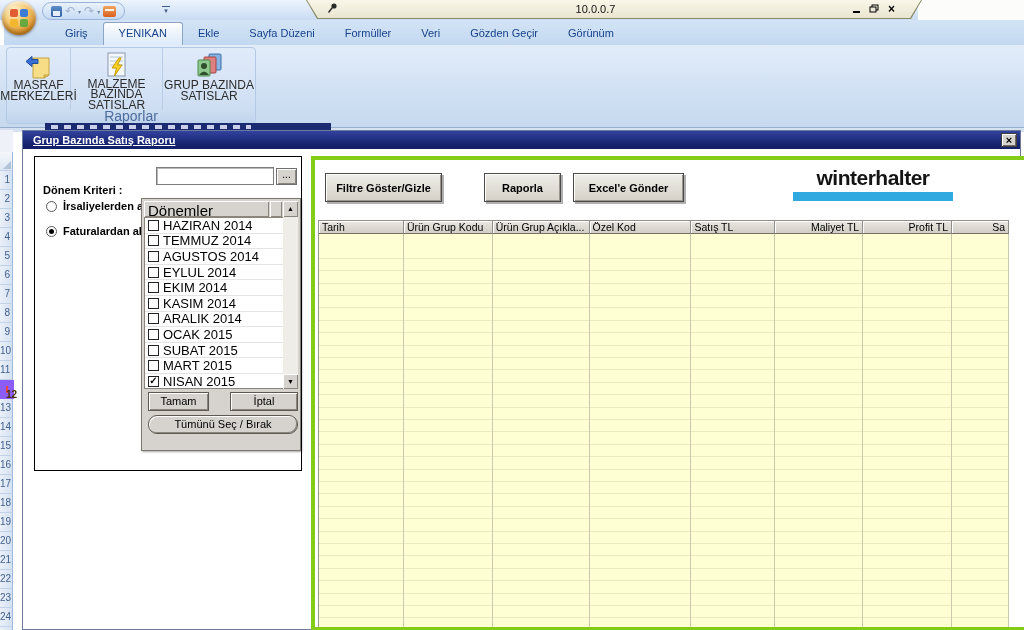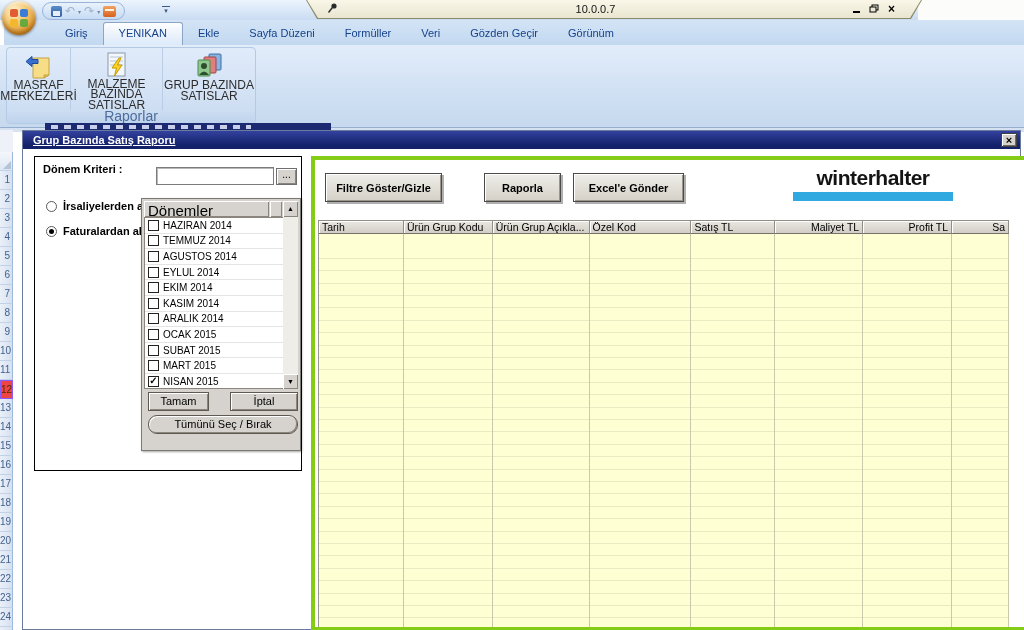--- a/index.html
+++ b/index.html
@@ -63,37 +63,37 @@
   .ribbon-under{position:absolute;left:0;top:128px;width:1024px;height:4px;background:#d6e2f1;}
 
   
   .pre-head{position:absolute;left:0;top:130px;width:13px;height:22px;background:#eef2f8;}
   .corner{position:absolute;left:0;top:152px;width:13px;height:19px;background:linear-gradient(#f4f7fb,#dde7f3);border-right:1px solid #9db8d8;border-bottom:1px solid #c2d2e6;box-sizing:border-box;}
   .corner .tri{position:absolute;right:1px;bottom:1px;width:0;height:0;border-left:8px solid transparent;border-bottom:8px solid #b4c4d8;}
   .rowheads{position:absolute;left:0;top:171px;width:13px;}
   .rn{width:13px;height:19px;box-sizing:border-box;background:linear-gradient(90deg,#eaf0f8,#d5e1f1);
       border-right:1px solid #9db8d8;border-bottom:1px solid #c2d2e6;
       font-size:10px;color:#44618c;text-align:right;padding-right:2px;line-height:18px;}
-  .rn.sel{background:#ef4444;border:1px solid #8b5cf6;color:#4a3000;font-weight:normal;}
+  .rn.sel{background:#ef4444;border:6px solid #8b5cf6;color:#4a3000;font-weight:bold;}
 
   
   .bg-win-strip{position:absolute;left:45px;top:123px;width:286px;height:8px;background:#1c2a72;z-index:45;overflow:hidden;}
   .bg-win-strip .dashes{position:absolute;left:6px;top:2px;width:200px;height:4px;
       background:repeating-linear-gradient(90deg,#e8ecff 0 7px,transparent 7px 13px);opacity:.85;}
 
   
   .dialog{position:absolute;left:22px;top:130px;width:999px;height:500px;background:#fff;border:1px solid #6b7b9c;box-sizing:border-box;z-index:50;}
   .dlg-title{position:absolute;left:0;top:0;right:0;height:18px;background:linear-gradient(#33429e,#13206a 80%);
       color:#fff;font-size:11px;font-weight:bold;line-height:18px;padding-left:10px;box-sizing:border-box;text-decoration:underline;}
   .dlg-close{position:absolute;right:3px;top:2px;width:16px;height:14px;background:#d6d3ce;
       box-shadow:inset 1px 1px 0 #fff, inset -1px -1px 0 #6e6a63;border:1px solid #404040;
       font-size:11px;font-weight:bold;color:#000;text-align:center;line-height:12px;box-sizing:border-box;}
 
   .gbox{position:absolute;left:11px;top:25px;width:268px;height:315px;border:1px solid #000;box-sizing:border-box;background:#fff;}
-  .crit-label{position:absolute;left:20px;top:32px;font-size:11px;font-weight:bold;color:#000;}
+  .crit-label{position:absolute;left:20px;top:53px;font-size:11px;font-weight:bold;color:#000;}
   .crit-input{position:absolute;left:133px;top:36px;width:118px;height:18px;background:#fff;border:1px solid #7c7c7c;
       box-shadow:inset 1px 1px 0 #b8b8b8;box-sizing:border-box;font-size:11px;padding:1px 3px;}
   .browse-btn{position:absolute;left:253px;top:37px;width:21px;height:17px;background:#d6d3ce;border:1px solid #6f6f6f;
       box-shadow:inset 1px 1px 0 #fff, inset -1px -1px 0 #8a867e;font-size:10px;text-align:center;line-height:12px;box-sizing:border-box;}
   .radio-row{position:absolute;left:23px;display:flex;align-items:center;gap:6px;}
   .radio{width:11px;height:11px;border-radius:50%;border:1px solid #5a5a5a;background:#fff;box-sizing:border-box;position:relative;}
   .radio.on::after{content:"";position:absolute;left:2px;top:2px;width:5px;height:5px;border-radius:50%;background:#000;}
   .radio-lbl{font-size:11px;font-weight:bold;color:#000;white-space:nowrap;}
 
   
@@ -102,21 +102,21 @@
   .ov-header{position:absolute;left:2px;top:2px;right:2px;height:16px;display:flex;}
   .ov-header-cell{flex:1;background:#d6d3ce;box-shadow:inset 1px 1px 0 #fff, inset -1px -1px 0 #8a867e;
       font-size:15px;padding:1px 4px;box-sizing:border-box;}
   .ov-header-blank{width:12px;background:#d6d3ce;box-shadow:inset 1px 1px 0 #fff, inset -1px -1px 0 #8a867e;margin-left:1px;}
   .scroll-btn{width:15px;background:#d6d3ce;box-shadow:inset 1px 1px 0 #fff, inset -1px -1px 0 #8a867e;
       font-size:7px;text-align:center;line-height:15px;color:#000;margin-left:1px;}
   .ov-list{position:absolute;left:2px;top:18px;width:140px;height:172px;background:#fff;border:1px solid #8a867e;box-sizing:border-box;overflow:hidden;}
   .li-row{height:15.6px;display:flex;align-items:center;border-bottom:1px solid #e4e4e4;box-sizing:border-box;}
   .cbx{width:11px;height:11px;border:1.5px solid #222;background:#fff;margin:0 4px 0 3px;box-sizing:border-box;
       font-size:10px;line-height:8px;font-weight:bold;text-align:center;color:#000;flex:0 0 auto;}
-  .li-lbl{font-size:10px;color:#000;white-space:nowrap;}
+  .li-lbl{font-size:13px;color:#000;white-space:nowrap;}
   .ov-scroll{position:absolute;right:2px;top:18px;width:15px;height:172px;background:#efede8;}
   .ov-scroll .down{position:absolute;left:0;bottom:0;width:15px;height:15px;background:#d6d3ce;
       box-shadow:inset 1px 1px 0 #fff, inset -1px -1px 0 #8a867e;font-size:7px;text-align:center;line-height:15px;}
   .cl-btn{position:absolute;background:#d6d3ce;border:1px solid #5e5a52;box-shadow:inset 1px 1px 0 #fff, inset -1px -1px 0 #8a867e;
       font-size:11px;color:#000;text-align:center;box-sizing:border-box;}
   .btn-tamam{left:6px;top:193px;width:61px;height:19px;line-height:17px;}
   .btn-iptal{left:88px;top:193px;width:68px;height:19px;line-height:17px;}
   .btn-tumunu{left:6px;top:216px;width:150px;height:19px;line-height:17px;border-radius:9px;}
 
   

